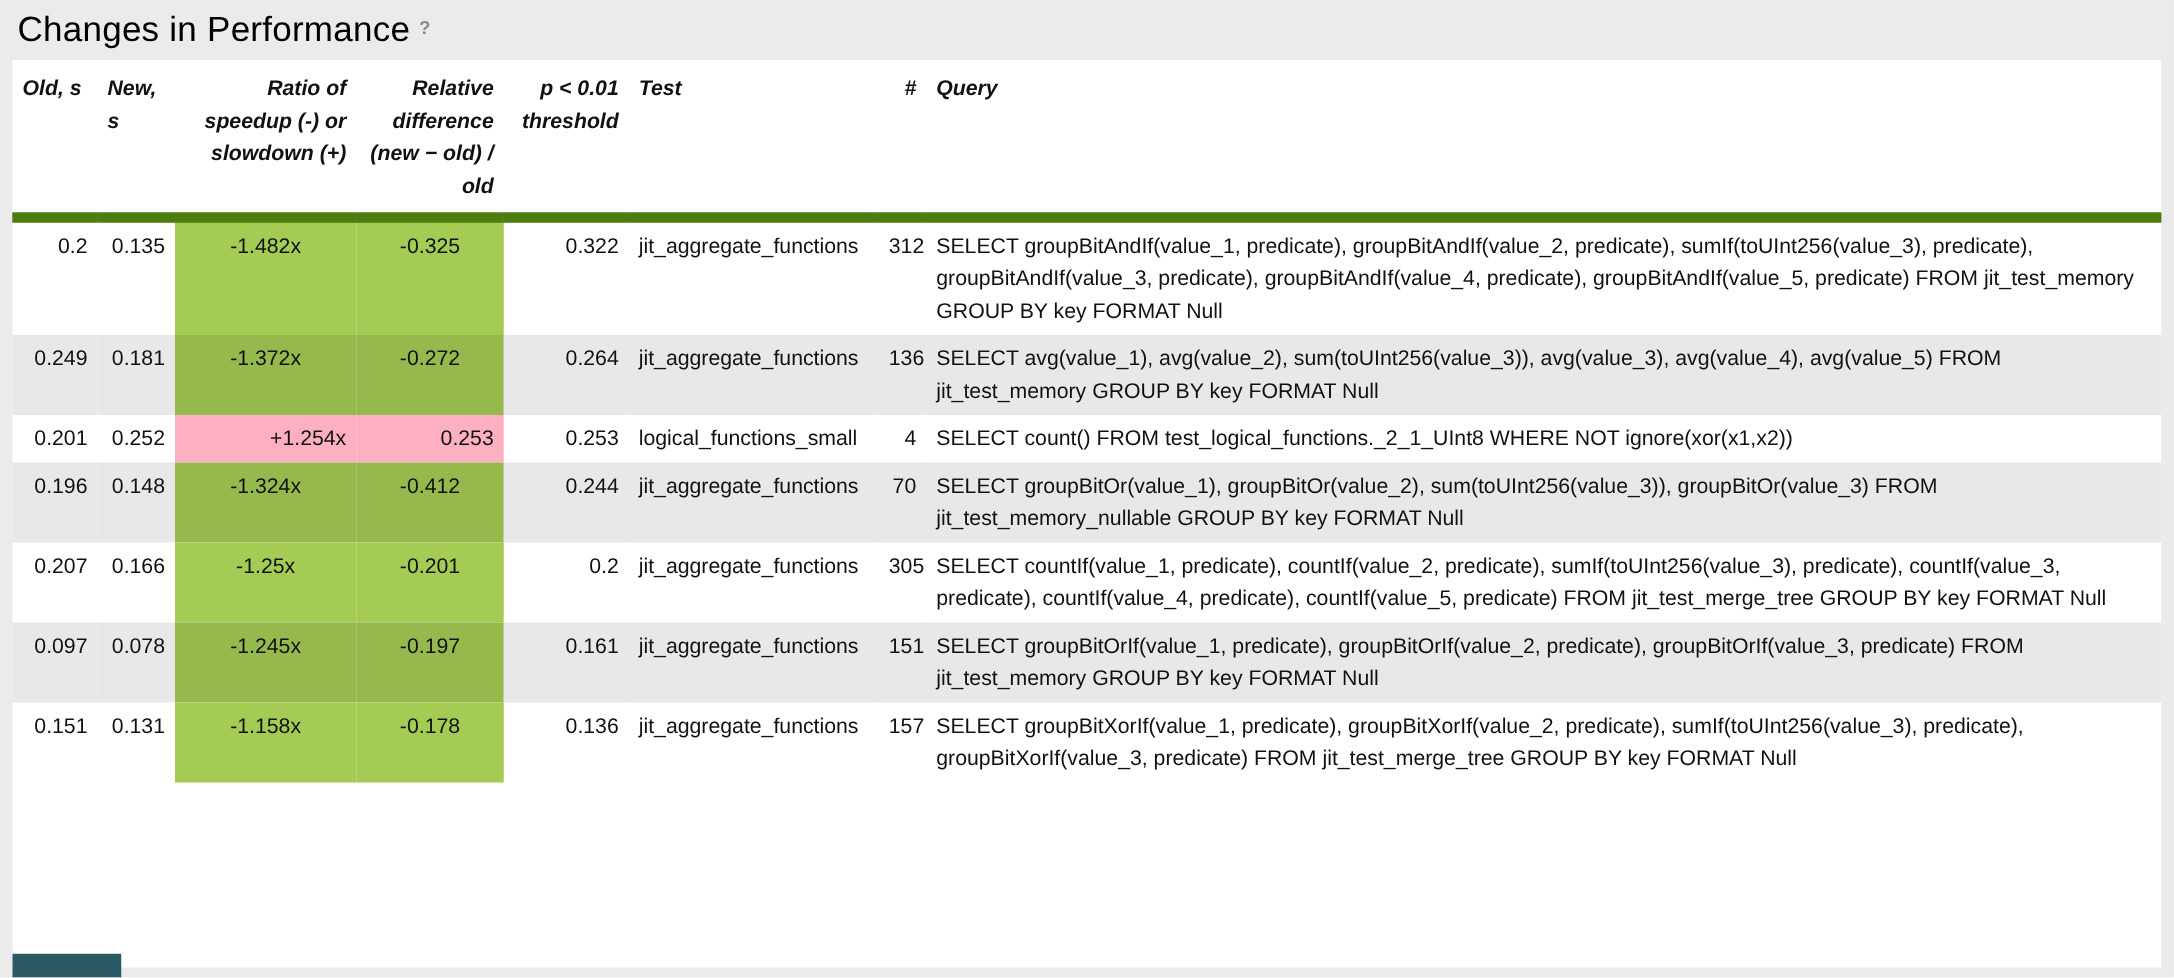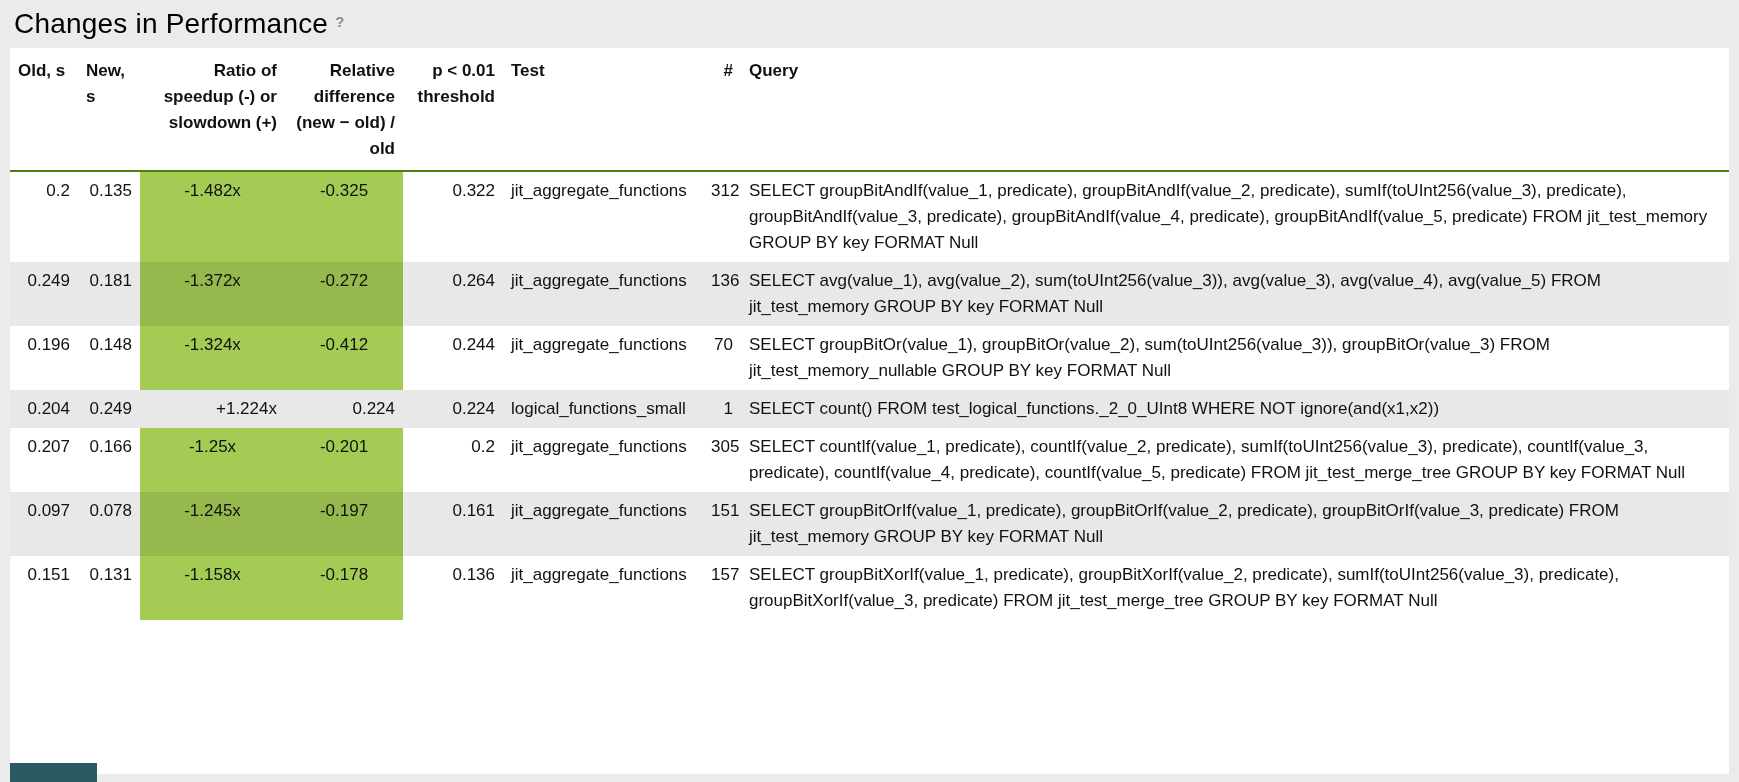--- a/index.html
+++ b/index.html
@@ -46,21 +46,22 @@
     width: 1719px;
     border-collapse: collapse;
     table-layout: fixed;
     font-size: 17px;
     line-height: 26px;
   }
   table.perf th {
     font-weight: 700;
     vertical-align: top;
     padding: 10px 8px 8px 8px;
-    border-bottom: 2px solid #4d7c0f;
+    border-bottom: 8px solid #4d7c0f;
+    font-style: italic;
   }
   table.perf td {
     vertical-align: top;
     padding: 6px 8px;
   }
   tbody tr:nth-child(even) td { background: var(--stripe, #e8e8e8); }
   td.green { background: var(--green, #a4cc54) !important; text-align: center; }
   tbody tr:nth-child(even) td.green { background: var(--green-striped, #95b94c) !important; }
   td.pink { background: var(--pink, #ffb0c0) !important; }
   tbody tr:nth-child(even) td.pink { background: var(--pink, #ffb0c0) !important; }
@@ -122,38 +123,38 @@
           <td class="ar c0">0.249</td>
           <td class="ar c1">0.181</td>
           <td class="ar c2 green">-1.372x</td>
           <td class="ar c3 green">-0.272</td>
           <td class="ar c4">0.264</td>
           <td class="al c5">jit_aggregate_functions</td>
           <td class="ar c6">136</td>
           <td class="al c7">SELECT avg(value_1), avg(value_2), sum(toUInt256(value_3)), avg(value_3), avg(value_4), avg(value_5) FROM jit_test_memory GROUP BY key FORMAT Null</td>
         </tr>
         <tr>
+          <td class="ar c0">0.201</td>
+          <td class="ar c1">0.252</td>
+          <td class="ar c2 pink">+1.254x</td>
+          <td class="ar c3 pink">0.253</td>
+          <td class="ar c4">0.253</td>
+          <td class="al c5">logical_functions_small</td>
+          <td class="ar c6">4</td>
+          <td class="al c7">SELECT count() FROM test_logical_functions._2_1_UInt8 WHERE NOT ignore(xor(x1,x2))</td>
+        </tr>
+        <tr>
           <td class="ar c0">0.196</td>
           <td class="ar c1">0.148</td>
           <td class="ar c2 green">-1.324x</td>
           <td class="ar c3 green">-0.412</td>
           <td class="ar c4">0.244</td>
           <td class="al c5">jit_aggregate_functions</td>
           <td class="ar c6">70</td>
           <td class="al c7">SELECT groupBitOr(value_1), groupBitOr(value_2), sum(toUInt256(value_3)), groupBitOr(value_3) FROM jit_test_memory_nullable GROUP BY key FORMAT Null</td>
-        </tr>
-        <tr>
-          <td class="ar c0">0.204</td>
-          <td class="ar c1">0.249</td>
-          <td class="ar c2">+1.224x</td>
-          <td class="ar c3">0.224</td>
-          <td class="ar c4">0.224</td>
-          <td class="al c5">logical_functions_small</td>
-          <td class="ar c6">1</td>
-          <td class="al c7">SELECT count() FROM test_logical_functions._2_0_UInt8 WHERE NOT ignore(and(x1,x2))</td>
         </tr>
         <tr>
           <td class="ar c0">0.207</td>
           <td class="ar c1">0.166</td>
           <td class="ar c2 green">-1.25x</td>
           <td class="ar c3 green">-0.201</td>
           <td class="ar c4">0.2</td>
           <td class="al c5">jit_aggregate_functions</td>
           <td class="ar c6">305</td>
           <td class="al c7">SELECT countIf(value_1, predicate), countIf(value_2, predicate), sumIf(toUInt256(value_3), predicate), countIf(value_3, predicate), countIf(value_4, predicate), countIf(value_5, predicate) FROM jit_test_merge_tree GROUP BY key FORMAT Null</td>

